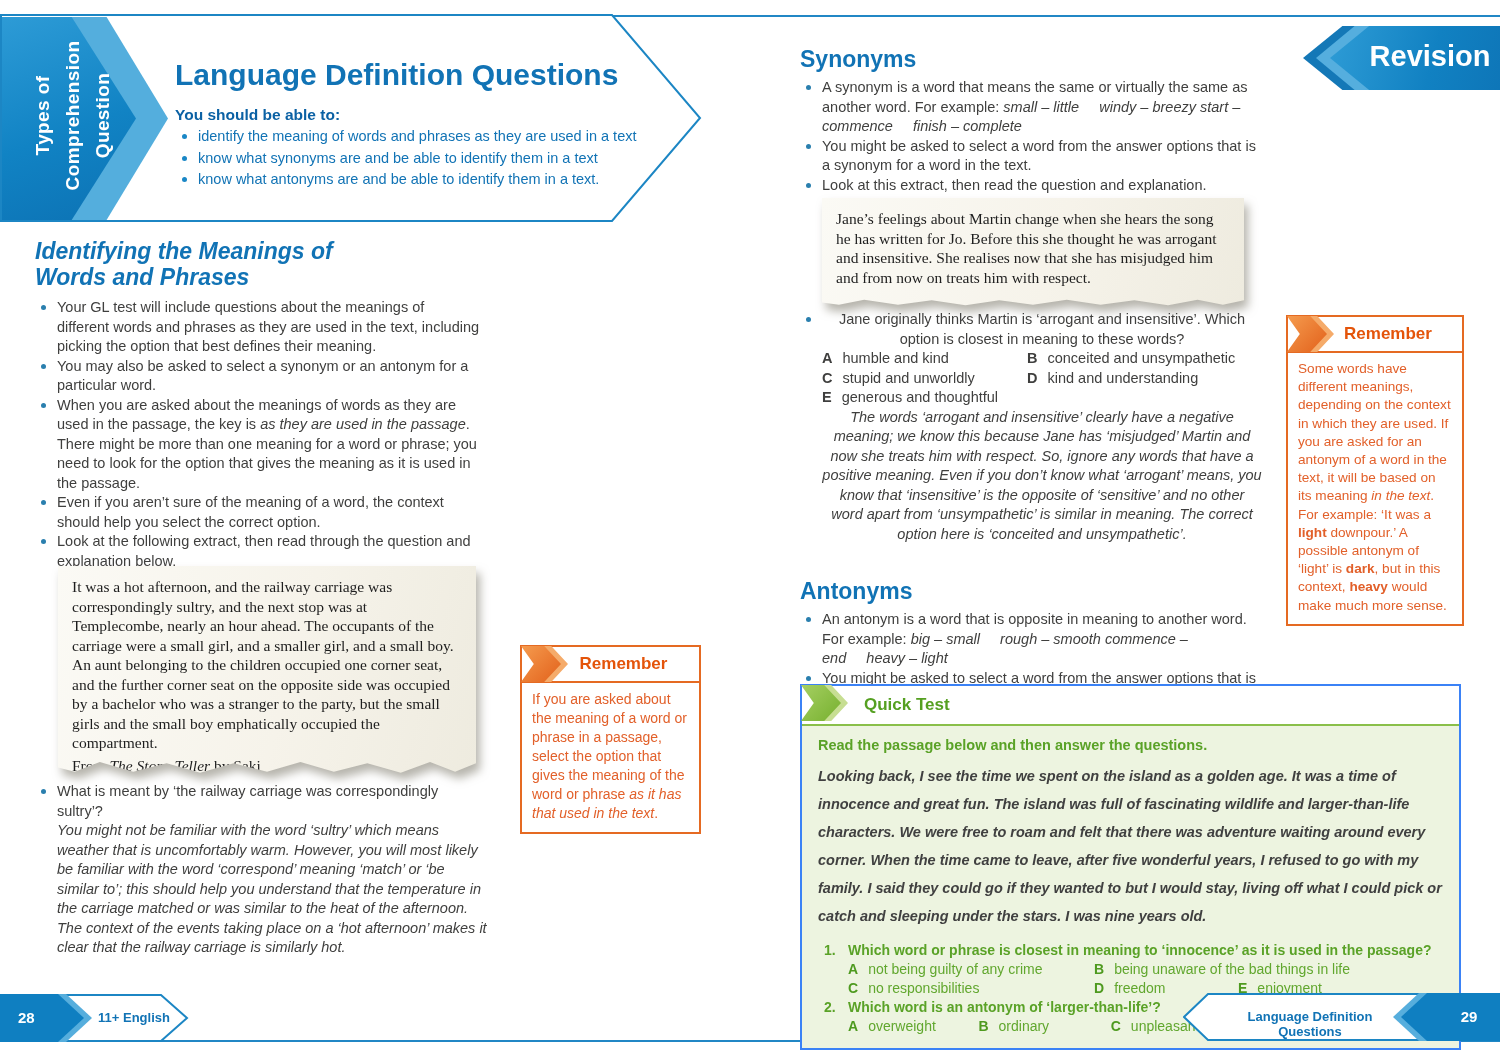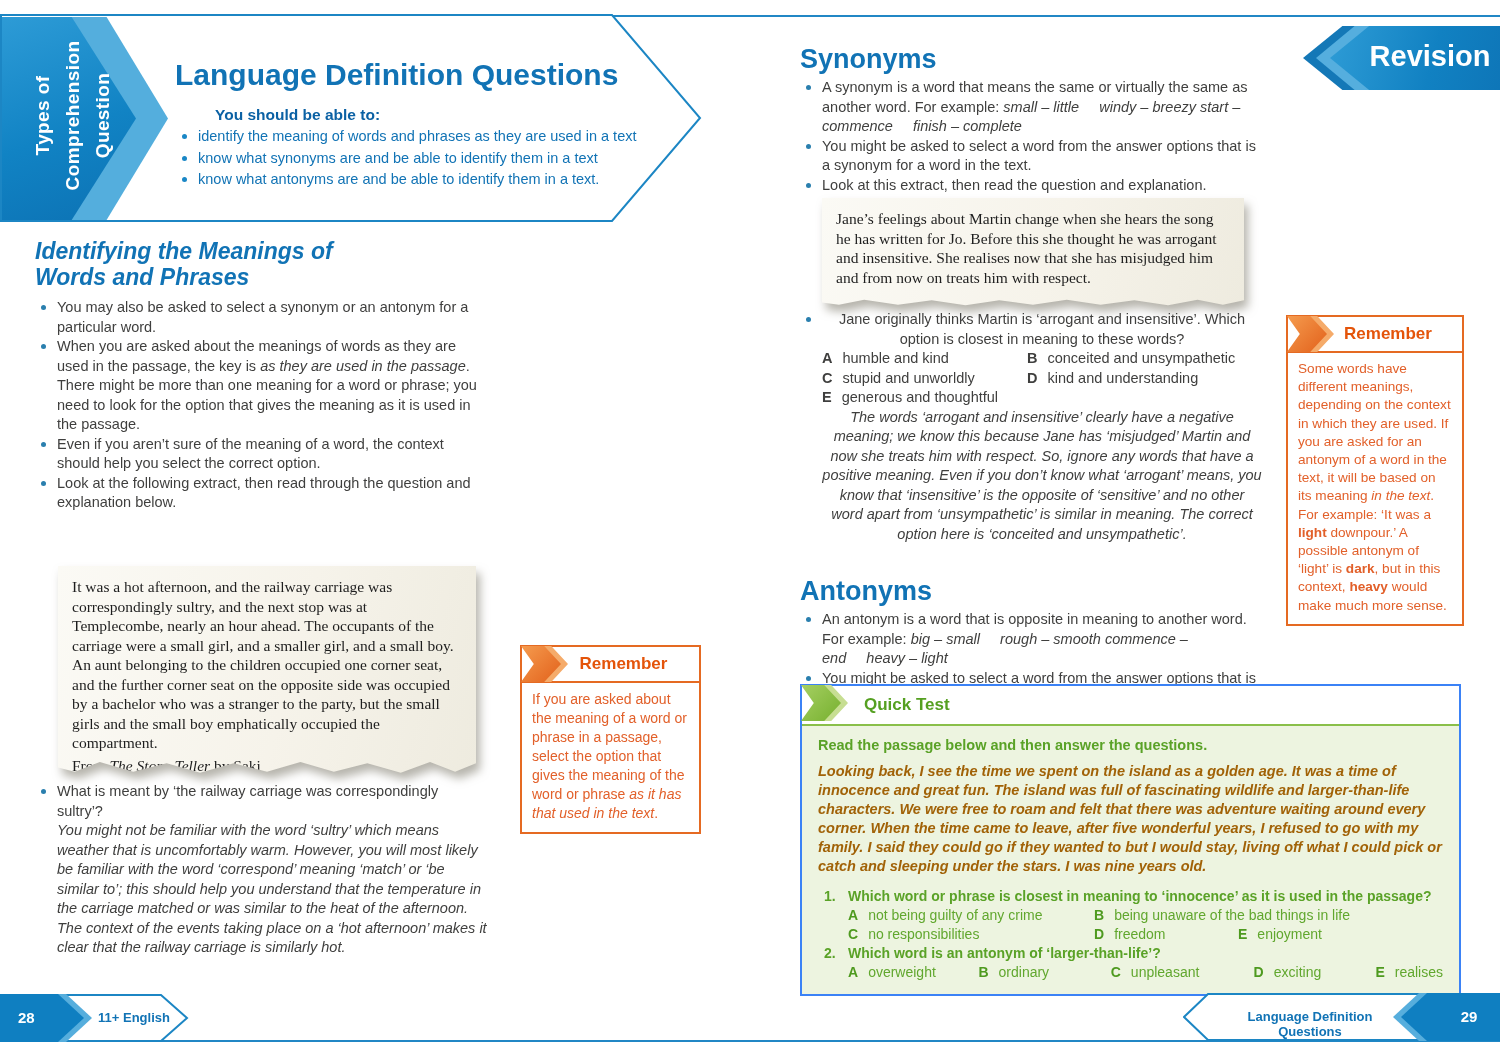--- a/index.html
+++ b/index.html
@@ -16,38 +16,38 @@
   .chev { position:absolute; top:3px; height:203px; }
   .chev-light { left:2px; width:166px; background:#54aedd;
     clip-path:polygon(0 0,63% 0,100% 50%,63% 100%,0 100%); }
   .chev-dark { left:2px; width:134px;
     background:linear-gradient(160deg,#2d9bd6 0%,#1183c4 55%,#0c72b4 100%);
     clip-path:polygon(0 0,52% 0,100% 50%,52% 100%,0 100%); }
   .vtext { position:absolute; left:-27px; top:53px; width:207px; height:97px;
     transform:rotate(-90deg); color:#fff; font-weight:bold; font-size:19px;
     line-height:30px; text-align:center; letter-spacing:.4px; }
   .btitle { position:absolute; left:175px; top:44px; font-size:30px; font-weight:bold; color:#1173b5; }
-  .bsub { position:absolute; left:175px; top:92px; font-size:15.5px; font-weight:bold; color:#0b61a4;margin-left:40px; }
+  .bsub { position:absolute; left:175px; top:92px; font-size:15.5px; font-weight:bold; color:#0b61a4; }
   .goals { position:absolute; left:175px; top:112px; list-style:none; width:480px; }
   .goals li { position:relative; padding-left:23px; font-size:14.5px; line-height:21.5px; color:#1173b5; }
   .goals li::before { content:""; position:absolute; left:7px; top:8px; width:5px; height:5px; border-radius:50%; background:#1a87c6; }
 
   
   .revision { position:absolute; left:1303px; top:26px; width:197px; height:64px; }
   .rev-layer { position:absolute; top:0; height:64px; right:0; }
   .rev-d1 { left:0; width:197px; background:#1478b7; clip-path:polygon(0 50%,20% 0,100% 0,100% 100%,20% 100%); }
   .rev-lt { left:13px; width:184px; background:#55aede; clip-path:polygon(0 50%,21% 0,100% 0,100% 100%,21% 100%); }
   .rev-d2 { left:27px; width:170px; background:linear-gradient(105deg,#2e9cd6 0%,#1181c2 60%,#0e76b8 100%);
     clip-path:polygon(0 50%,23% 0,100% 0,100% 100%,23% 100%); }
   .rev-label { position:absolute; left:62px; top:14px; width:130px; text-align:center;
     color:#fff; font-size:29px; font-weight:bold; }
 
   
   .h2blue { color:#1173b5; font-weight:bold; font-size:23px; line-height:26px; margin-bottom:8px; }
-  .h2blue.small { font-size:27px; margin-bottom:6px; }
+  .h2blue.small { font-size:23px; margin-bottom:6px; }
   .bullets { list-style:none; }
   .bullets li { position:relative; padding-left:22px; font-size:14.5px; line-height:19.5px; color:#3f3f3e; }
   .bullets li::before { content:""; position:absolute; left:6px; top:7px; width:5px; height:5px; border-radius:50%; background:#2a7fae; }
   .seg-i { font-style:italic; }
   .seg-b { font-weight:bold; }
   .expl { font-style:italic; font-size:14.5px; line-height:19.5px; color:#3f3f3e; }
 
   .sec-left { position:absolute; left:35px; top:238px; width:445px; }
   .sec-left .h2blue { width:350px;font-style:italic; }
   .qblock-left { position:absolute; left:35px; top:782px; width:452px; }
@@ -88,21 +88,21 @@
   .remember2 .rem-body { font-size:13.6px; line-height:18.2px; }
 
   
   .quicktest { position:absolute; left:800px; top:684px; width:661px; border:2px solid #3b82f6; background:#edf4e0; }
   .qt-head { position:relative; height:40px; background:#fff; border-bottom:2px solid #8abf4a; }
   .qt-title { position:absolute; left:62px; top:9px; font-size:17px; font-weight:bold; color:#55a021; }
   .chev-icon.green .back { background:#c7de92; }
   .chev-icon.green .front { background:linear-gradient(135deg,#a5cf62,#76b02e); }
   .qt-body { padding:11px 16px 12px 16px; }
   .qt-instr { font-size:14.5px; font-weight:bold; color:#5aa227; margin-bottom:9px; }
-  .qt-passage { font-size:14.5px; line-height:19px; font-weight:bold; font-style:italic; color:#a16207; margin-bottom:11px; }
+  .qt-passage { font-size:14.5px; line-height:28px; font-weight:bold; font-style:italic; color:#404040; margin-bottom:11px; }
   .qt-q { position:relative; padding-left:30px; font-size:14px; line-height:19px; color:#5aa227; font-weight:bold; }
   .qt-num { position:absolute; left:6px; top:0; font-weight:bold; }
   .qt-row { display:flex; padding-left:30px; font-size:14px; line-height:19px; color:#61a72e; }
   .qt-opt { display:flex; }
   .qt-opt b { margin-right:10px; color:#4e9a1f; }
   .q1c1 { width:246px; } .q1c2 { flex:1; } .q1d { width:144px; }
   .q2a { width:136px; } .q2b { width:138px; } .q2c { width:149px; } .q2d { width:127px; }
 
   
   .footer-l { position:absolute; left:0; top:994px; width:200px; height:48px; }
@@ -141,20 +141,21 @@
   <div class="revision">
     <div class="rev-layer rev-d1"></div>
     <div class="rev-layer rev-lt"></div>
     <div class="rev-layer rev-d2"></div>
     <span class="rev-label">Revision</span>
   </div>
 
   <div class="sec-left">
     <div class="h2blue">Identifying the Meanings of Words and Phrases</div>
     <ul class="bullets">
+      <li><span>Your GL test will include questions about the meanings of different words and phrases as they are used in the text, including picking the option that best defines their meaning.</span></li>
       <li><span>You may also be asked to select a synonym or an antonym for a particular word.</span></li>
       <li><span>When you are asked about the meanings of words as they are used in the passage, the key is </span><span class="seg-i">as they are used in the passage</span><span>. There might be more than one meaning for a word or phrase; you need to look for the option that gives the meaning as it is used in the passage.</span></li>
       <li><span>Even if you aren’t sure of the meaning of a word, the context should help you select the correct option.</span></li>
       <li><span>Look at the following extract, then read through the question and explanation below.</span></li>
     </ul>
   </div>
 
   <div class="paper paper1">
     <div class="paper-inner">
       <div>It was a hot afternoon, and the railway carriage was correspondingly sultry, and the next stop was at Templecombe, nearly an hour ahead. The occupants of the carriage were a small girl, and a smaller girl, and a small boy. An aunt belonging to the children occupied one corner seat, and the further corner seat on the opposite side was occupied by a bachelor who was a stranger to the party, but the small girls and the small boy emphatically occupied the compartment.</div>

